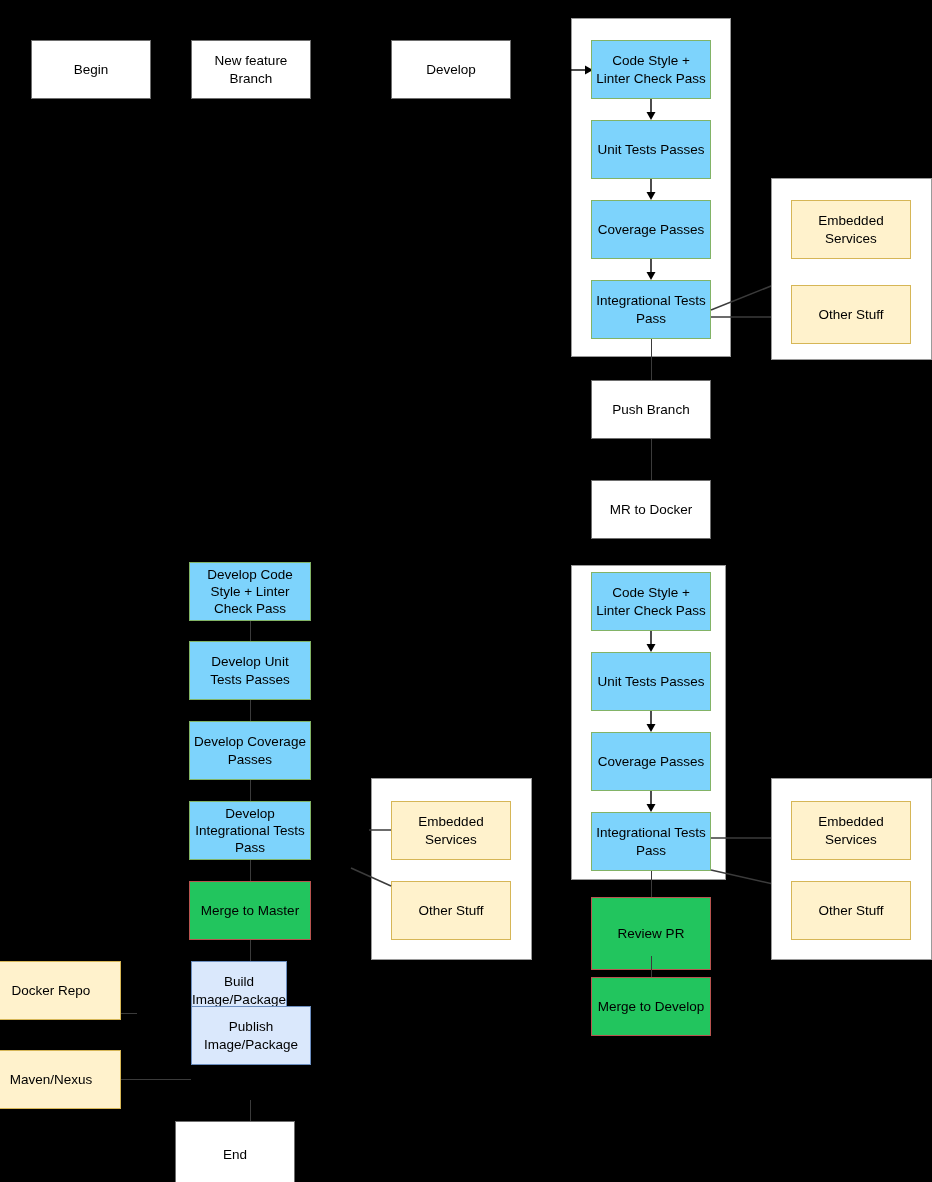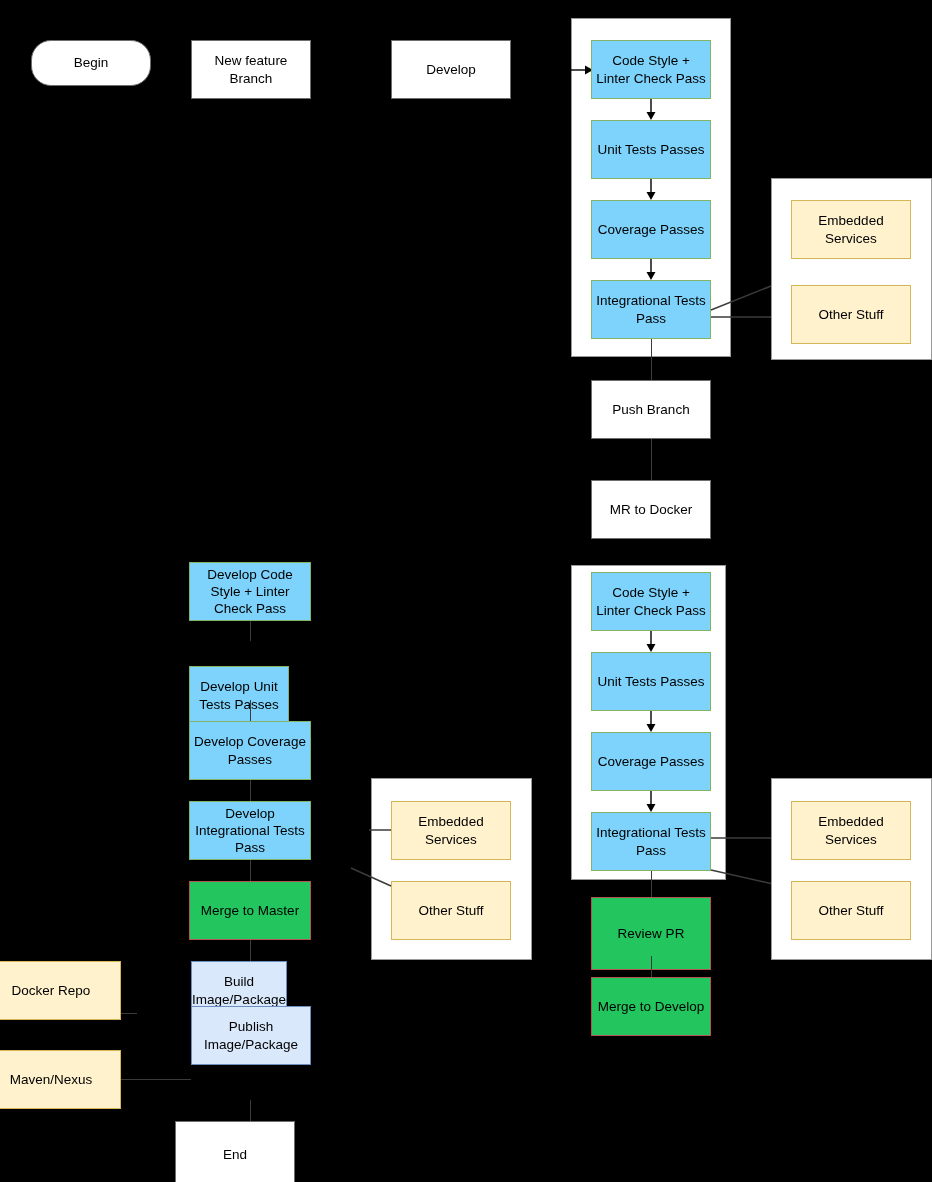--- a/index.html
+++ b/index.html
@@ -64,21 +64,21 @@
     position: absolute;
     overflow: visible;
     pointer-events: none;
   }
 </style>
 </head>
 <body>
 
 <div id="canvas">
 
-  <div class="node n-plain" style="left:31px;top:40px;width:120px;height:46px;border-radius:20px;">Begin</div>
+  <div class="node n-plain" style="left:31px;top:40px;width:120px;height:59px;">Begin</div>
 
   <div class="node n-plain" style="left:191px;top:40px;width:120px;height:59px;">New feature
 Branch</div>
 
   <div class="node n-plain" style="left:391px;top:40px;width:120px;height:59px;">Develop</div>
 
   <div class="panel" style="left:571px;top:18px;width:160px;height:339px;"></div>
 
   <svg class="edge-svg" style="left:553px;top:60px;" width="42" height="20">
     <line x1="0" y1="10" x2="32" y2="10" stroke="#000" stroke-width="1.4"></line>
@@ -178,21 +178,21 @@
   <svg class="edge-svg" style="left:311px;top:824px;" width="80" height="80">
     <line x1="58" y1="6" x2="80" y2="6" stroke="#3b3b3b" stroke-width="1.5"></line>
     <line x1="40" y1="44" x2="80" y2="62" stroke="#3b3b3b" stroke-width="1.5"></line>
   </svg>
 
   <div class="node n-green" style="left:189px;top:562px;width:122px;height:59px;">Develop Code
 Style + Linter
 Check Pass</div>
   <div class="edge edge-v" style="left:250px;top:621px;height:20px;"></div>
 
-  <div class="node n-green" style="left:189px;top:666px;width:100px;height:59px;">Develop Unit
+  <div class="node n-green" style="left:189px;top:641px;width:122px;height:59px;">Develop Unit
 Tests Passes</div>
   <div class="edge edge-v" style="left:250px;top:700px;height:21px;"></div>
 
   <div class="node n-green" style="left:189px;top:721px;width:122px;height:59px;">Develop Coverage
 Passes</div>
   <div class="edge edge-v" style="left:250px;top:780px;height:21px;"></div>
 
   <div class="node n-green" style="left:189px;top:801px;width:122px;height:59px;">Develop
 Integrational Tests
 Pass</div>

